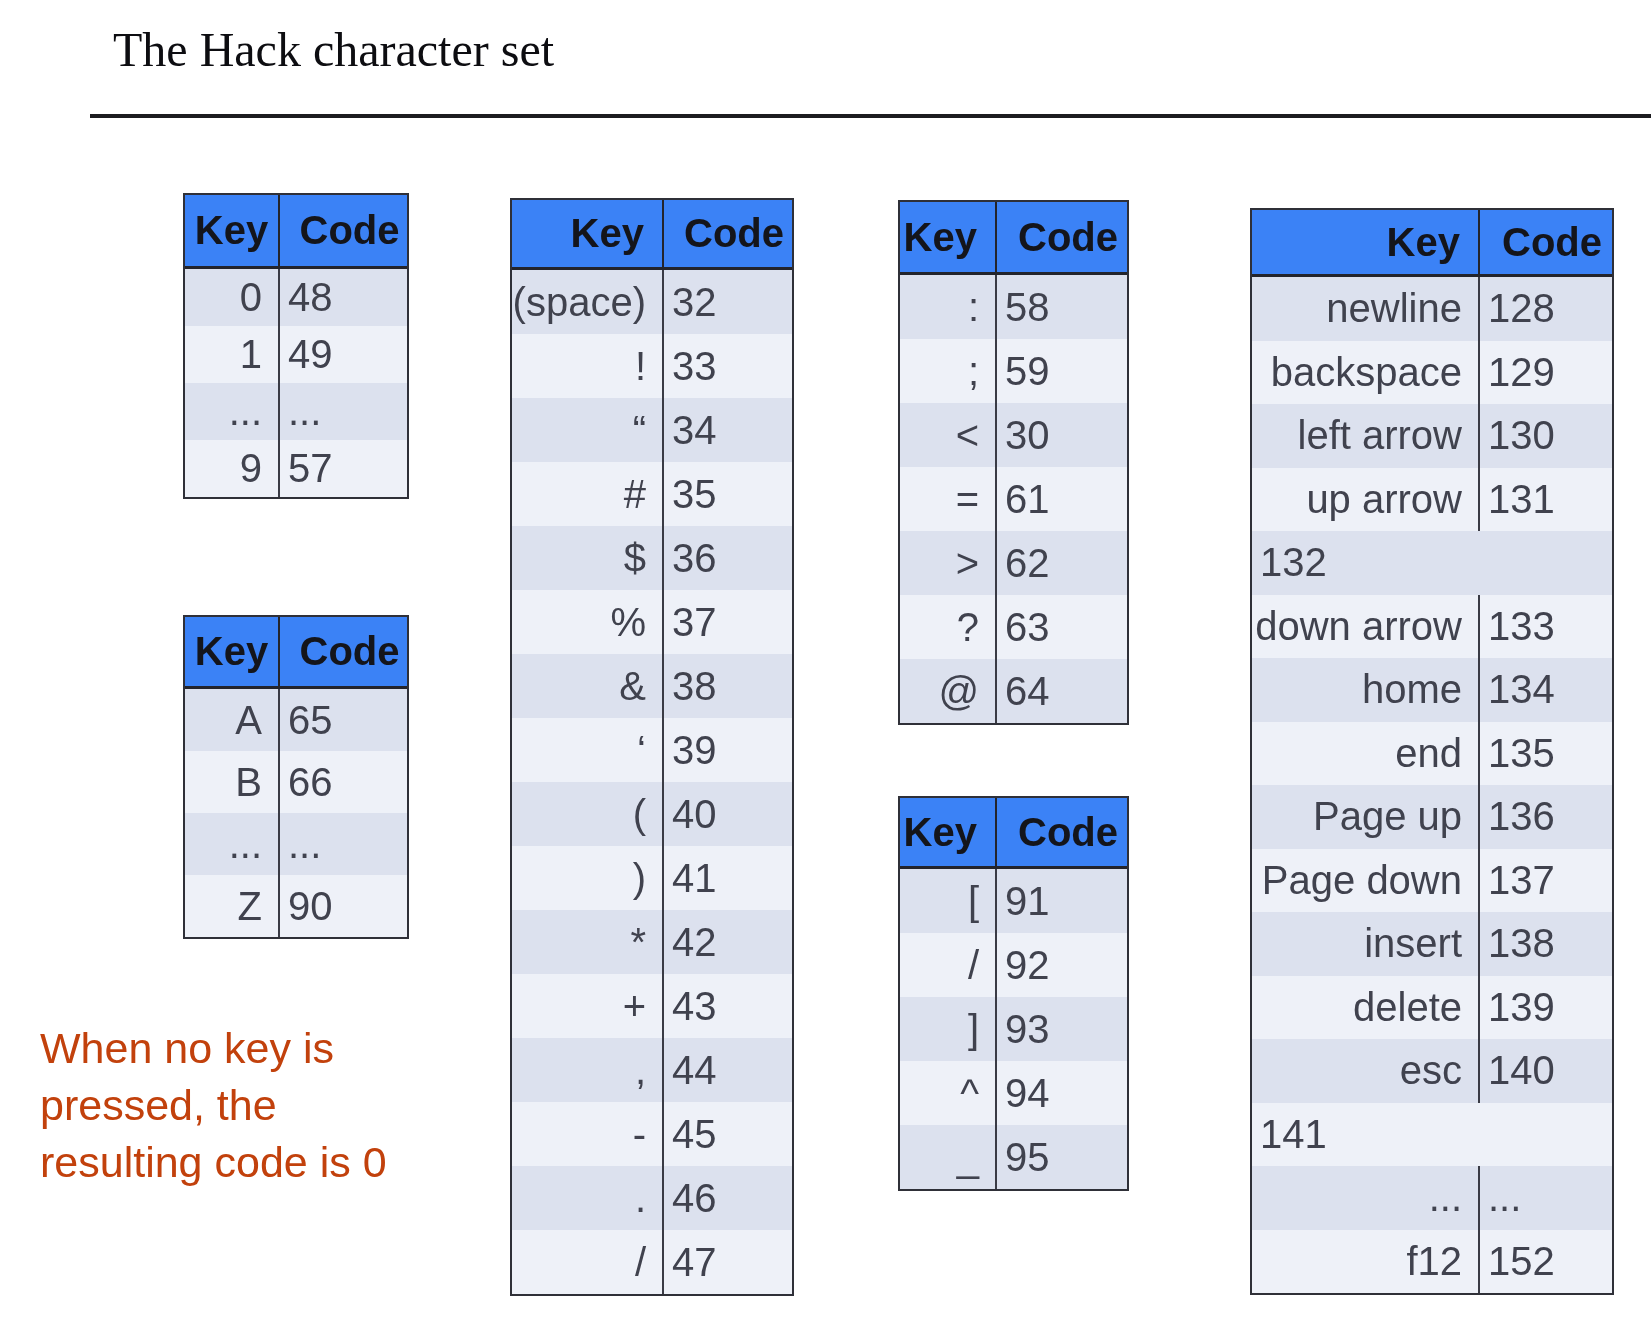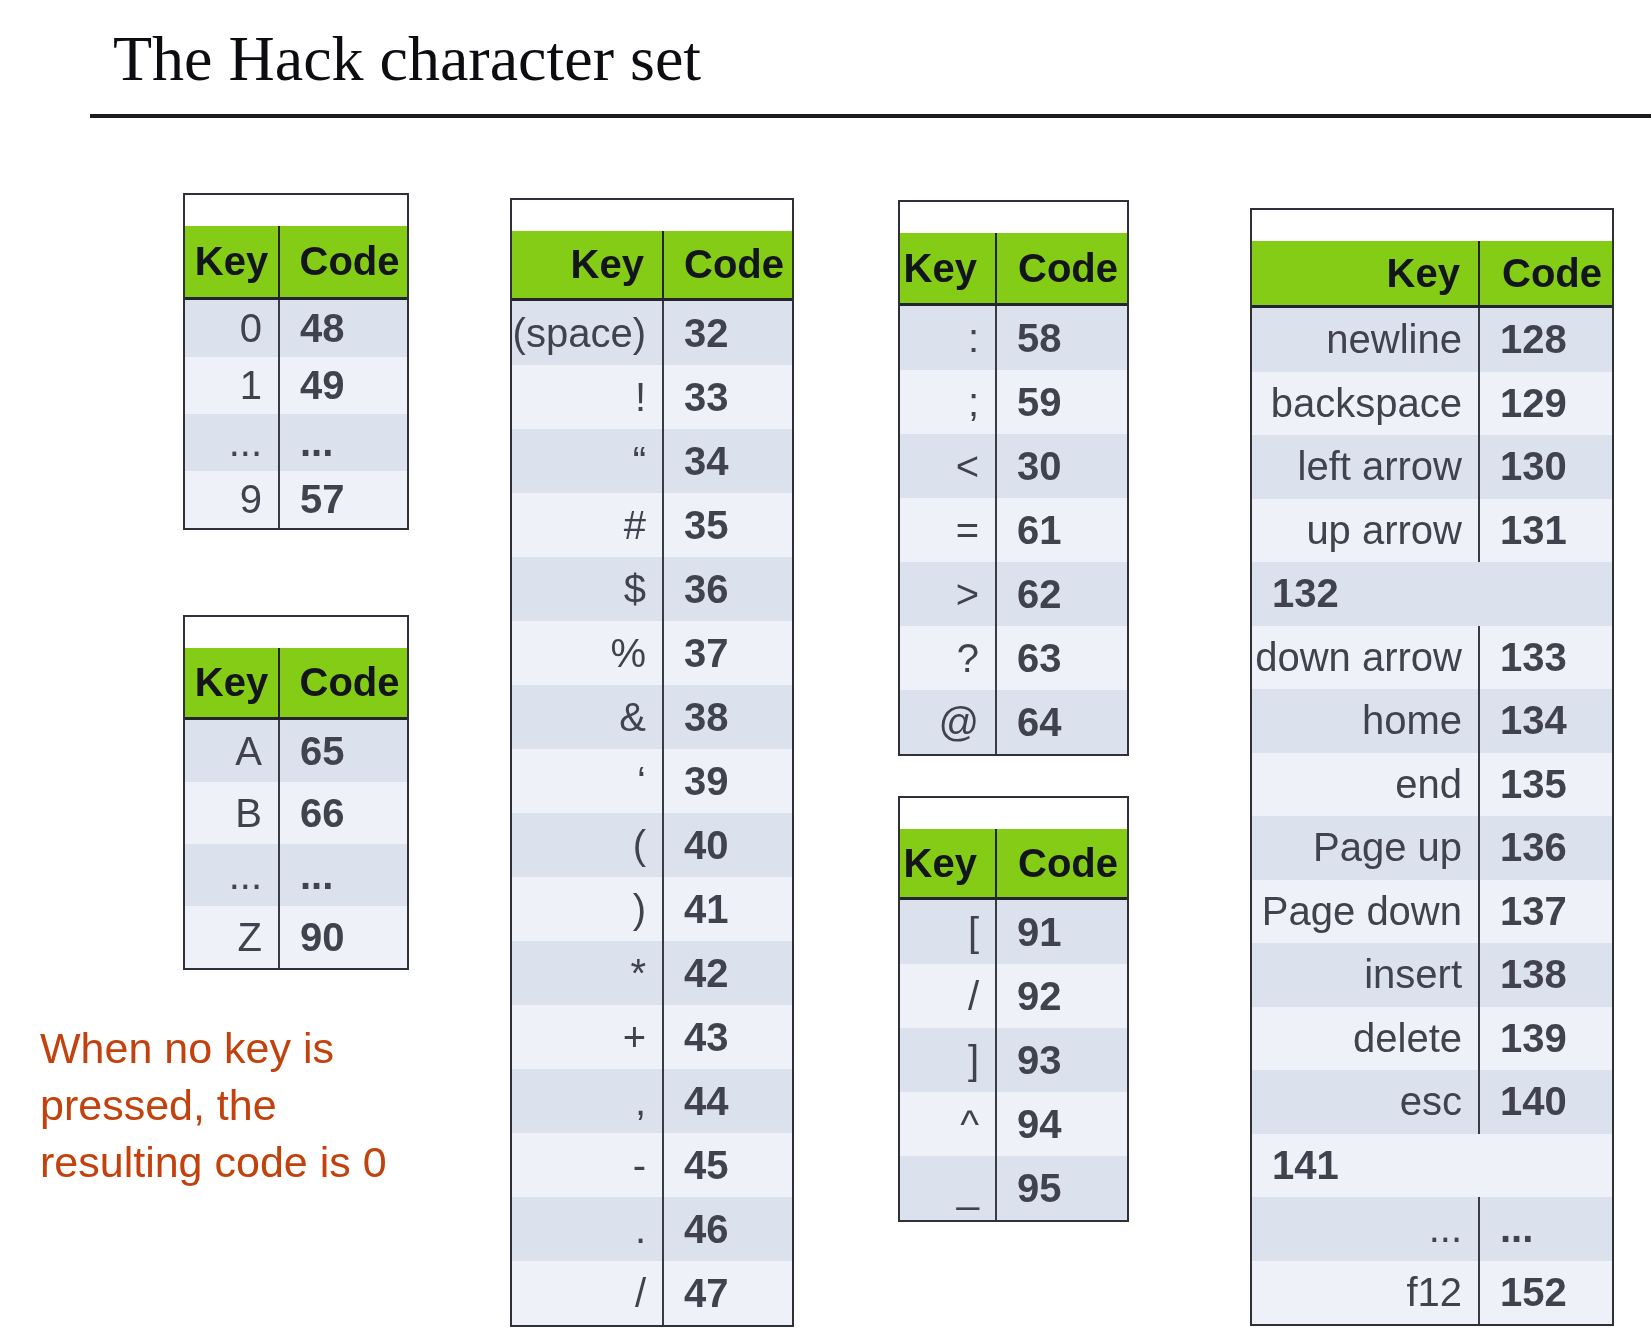--- a/index.html
+++ b/index.html
@@ -2,50 +2,50 @@
 <html><head>
 <meta charset="utf-8">
 <style>
   html,body{margin:0;padding:0;}
   body{
     width:1651px;height:1334px;position:relative;background:#ffffff;
     font-family:"Liberation Sans",sans-serif;overflow:hidden;
   }
   .page-title{
     position:absolute;left:113px;top:22px;
-    font-family:"Liberation Serif",serif;font-size:64px;color:#0d0d11;
+    font-family:"Liberation Serif",serif;font-size:48px;color:#0d0d11;
     white-space:nowrap;
   }
   .title-rule{
     position:absolute;left:90px;top:114px;right:0;height:4px;background:#1c1c20;
   }
   .note{
     position:absolute;left:40px;top:1020px;width:440px;
     font-size:43px;line-height:57px;color:#c2410c;
   }
   .kc-table{
     position:absolute;border:2px solid #2f3038;background:#ffffff;
     box-sizing:border-box;
   }
   .thead{
-    display:flex;background:#84cc16;border-bottom:3px solid #23242c;
-    height:var(--hdrH);box-sizing:border-box;margin-top:31px;
+    display:flex;background:#3b82f6;border-bottom:3px solid #23242c;
+    height:var(--hdrH);box-sizing:border-box;
   }
   .tbody .trow{display:flex;height:var(--rowH);}
   .tbody .trow:nth-child(odd){background:#dce1ee;}
   .tbody .trow:nth-child(even){background:#eef1f8;}
   .kcell,.ccell{
     display:flex;align-items:center;box-sizing:border-box;
     font-size:40px;color:#40424e;
   }
   .kcell{
     width:var(--keyW);justify-content:flex-end;padding-right:16px;
     border-right:2px solid #3a3b45;
   }
-  .ccell{width:var(--codeW);justify-content:flex-start;padding-left:20px;font-weight:bold;}
+  .ccell{width:var(--codeW);justify-content:flex-start;padding-left:8px;}
   .thead .kcell,.thead .ccell{
     font-weight:bold;font-size:40px;color:#14151b;border-right-color:#23242c;
   }
   .thead .ccell{justify-content:center;padding-left:12px;}
   .thead .kcell{justify-content:flex-end;padding-right:18px;}
   .t1 .thead .kcell,.t2 .thead .kcell{justify-content:center;padding-right:0;}
   .t1{left:183px;top:193px;--keyW:95px;--codeW:127px;--rowH:57px;--hdrH:74px;}
   .t2{left:183px;top:615px;--keyW:95px;--codeW:127px;--rowH:62px;--hdrH:72px;}
   .t3{left:510px;top:198px;--keyW:152px;--codeW:128px;--rowH:64px;--hdrH:70px;}
   .t4{left:898px;top:200px;--keyW:97px;--codeW:130px;--rowH:64px;--hdrH:73px;}

